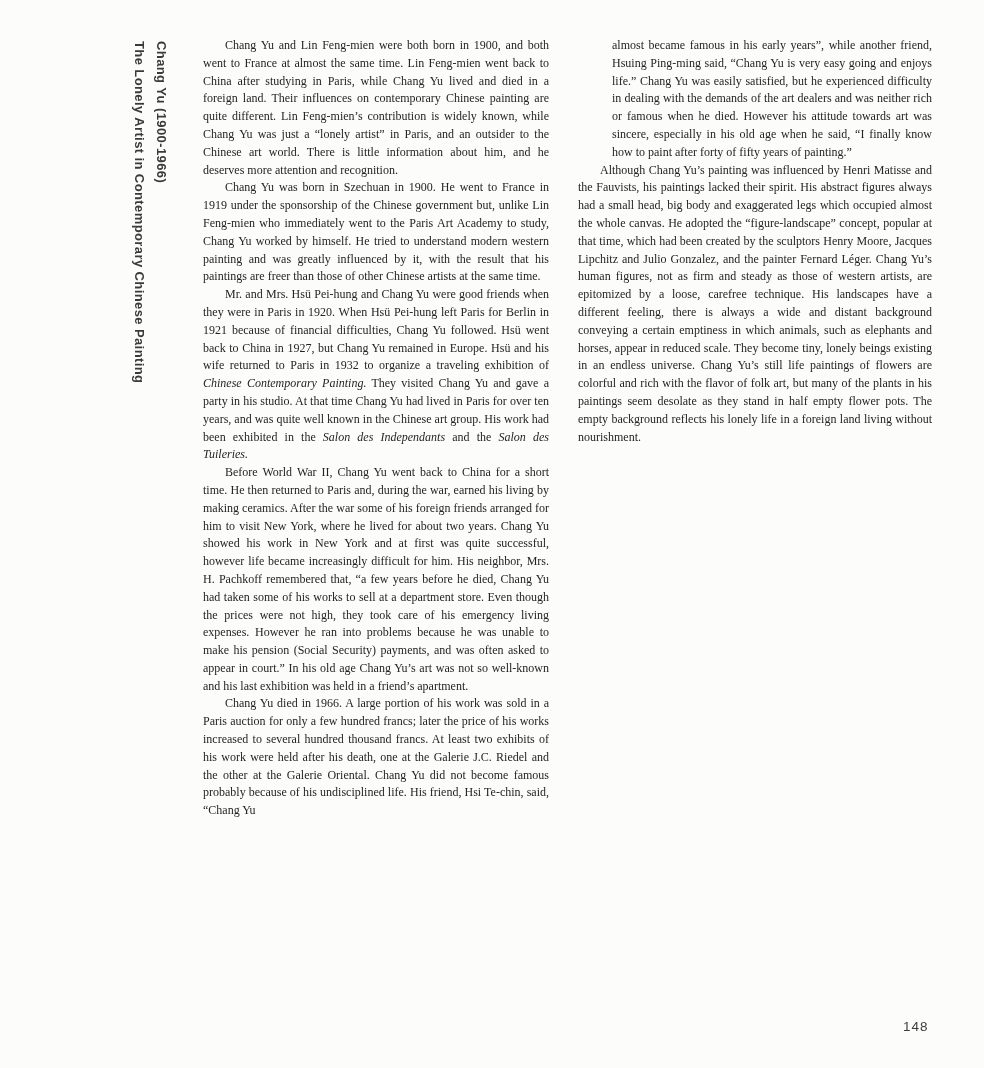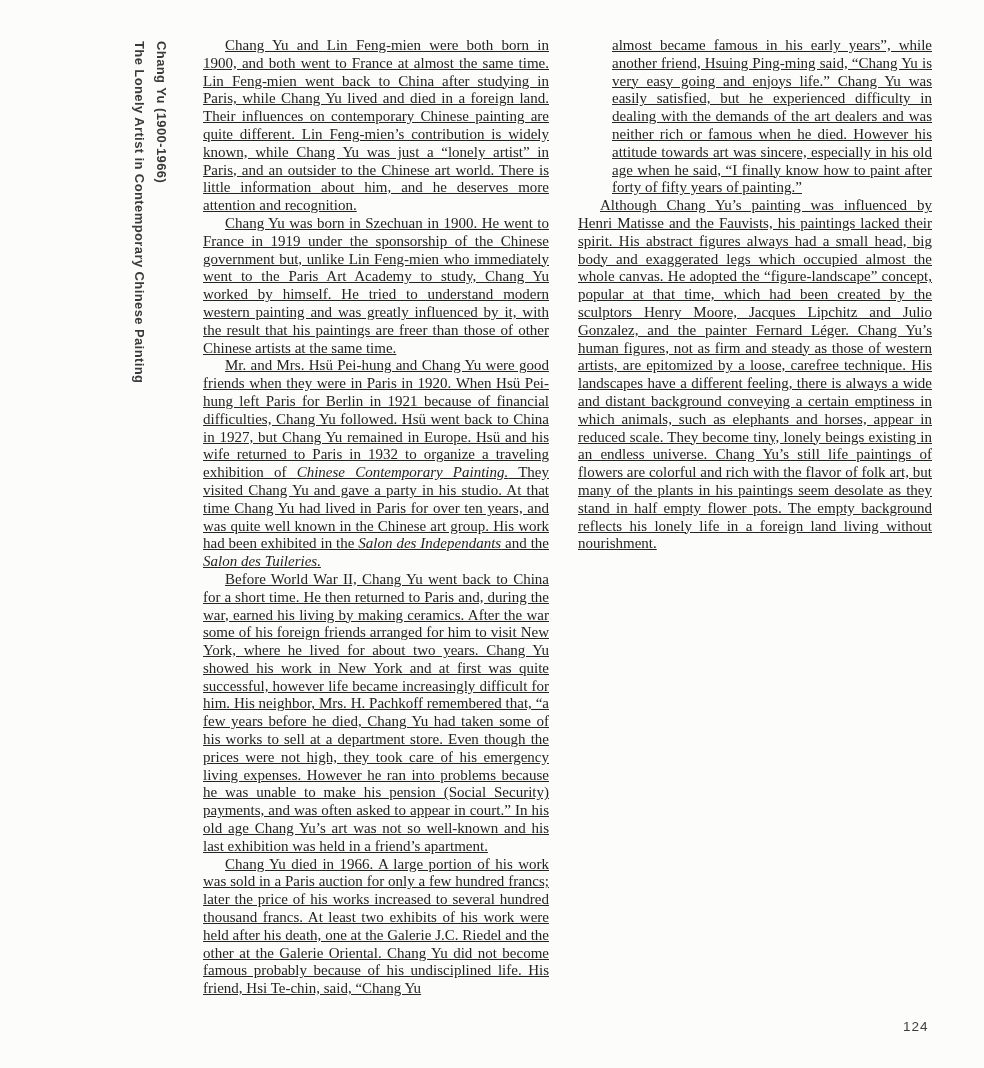--- a/index.html
+++ b/index.html
@@ -27,23 +27,22 @@
     font-size: 13px;
     line-height: 22.5px;
     letter-spacing: 0.4px;
     color: #3a3a3c;
     white-space: nowrap;
   }
   .col {
     position: absolute;
     top: 37px;
     text-align: justify;
-    font-size: 15px;
+    font-size: 12px;
     line-height: 17.8px;
-    text-decoration: underline;
   }
   .col-left  { left: 203px; width: 346px; }
   .col-right { left: 578px; width: 354px; }
   .col p {
     margin: 0;
     padding: 0;
     text-indent: 22px;
   }
   .col p.no-indent { text-indent: 0; margin-left: 34px; }
   .page-number {
@@ -72,15 +71,15 @@
     <p><span>Mr. and Mrs. Hsü Pei-hung and Chang Yu were good friends when they were in Paris in 1920. When Hsü Pei-hung left Paris for Berlin in 1921 because of financial difficulties, Chang Yu followed. Hsü went back to China in 1927, but Chang Yu remained in Europe. Hsü and his wife returned to Paris in 1932 to organize a traveling exhibition of </span><span style="font-style: italic;">Chinese Contemporary Painting.</span><span> They visited Chang Yu and gave a party in his studio. At that time Chang Yu had lived in Paris for over ten years, and was quite well known in the Chinese art group. His work had been exhibited in the </span><span style="font-style: italic;">Salon des Independants</span><span> and the </span><span style="font-style: italic;">Salon des Tuileries.</span></p>
     <p><span>Before World War II, Chang Yu went back to China for a short time. He then returned to Paris and, during the war, earned his living by making ceramics. After the war some of his foreign friends arranged for him to visit New York, where he lived for about two years. Chang Yu showed his work in New York and at first was quite successful, however life became increasingly difficult for him. His neighbor, Mrs. H. Pachkoff remembered that, “a few years before he died, Chang Yu had taken some of his works to sell at a department store. Even though the prices were not high, they took care of his emergency living expenses. However he ran into problems because he was unable to make his pension (Social Security) payments, and was often asked to appear in court.” In his old age Chang Yu’s art was not so well-known and his last exhibition was held in a friend’s apartment.</span></p>
     <p><span>Chang Yu died in 1966. A large portion of his work was sold in a Paris auction for only a few hundred francs; later the price of his works increased to several hundred thousand francs. At least two exhibits of his work were held after his death, one at the Galerie J.C. Riedel and the other at the Galerie Oriental. Chang Yu did not become famous probably because of his undisciplined life. His friend, Hsi Te-chin, said, “Chang Yu</span></p>
   </div>
 
   <div class="col col-right">
     <p class="no-indent"><span>almost became famous in his early years”, while another friend, Hsuing Ping-ming said, “Chang Yu is very easy going and enjoys life.” Chang Yu was easily satisfied, but he experienced difficulty in dealing with the demands of the art dealers and was neither rich or famous when he died. However his attitude towards art was sincere, especially in his old age when he said, “I finally know how to paint after forty of fifty years of painting.”</span></p>
     <p><span>Although Chang Yu’s painting was influenced by Henri Matisse and the Fauvists, his paintings lacked their spirit. His abstract figures always had a small head, big body and exaggerated legs which occupied almost the whole canvas. He adopted the “figure-landscape” concept, popular at that time, which had been created by the sculptors Henry Moore, Jacques Lipchitz and Julio Gonzalez, and the painter Fernard Léger. Chang Yu’s human figures, not as firm and steady as those of western artists, are epitomized by a loose, carefree technique. His landscapes have a different feeling, there is always a wide and distant background conveying a certain emptiness in which animals, such as elephants and horses, appear in reduced scale. They become tiny, lonely beings existing in an endless universe. Chang Yu’s still life paintings of flowers are colorful and rich with the flavor of folk art, but many of the plants in his paintings seem desolate as they stand in half empty flower pots. The empty background reflects his lonely life in a foreign land living without nourishment.</span></p>
   </div>
 
-  <div class="page-number">124</div>
+  <div class="page-number">148</div>
 
 </div>
 
 </body></html>

